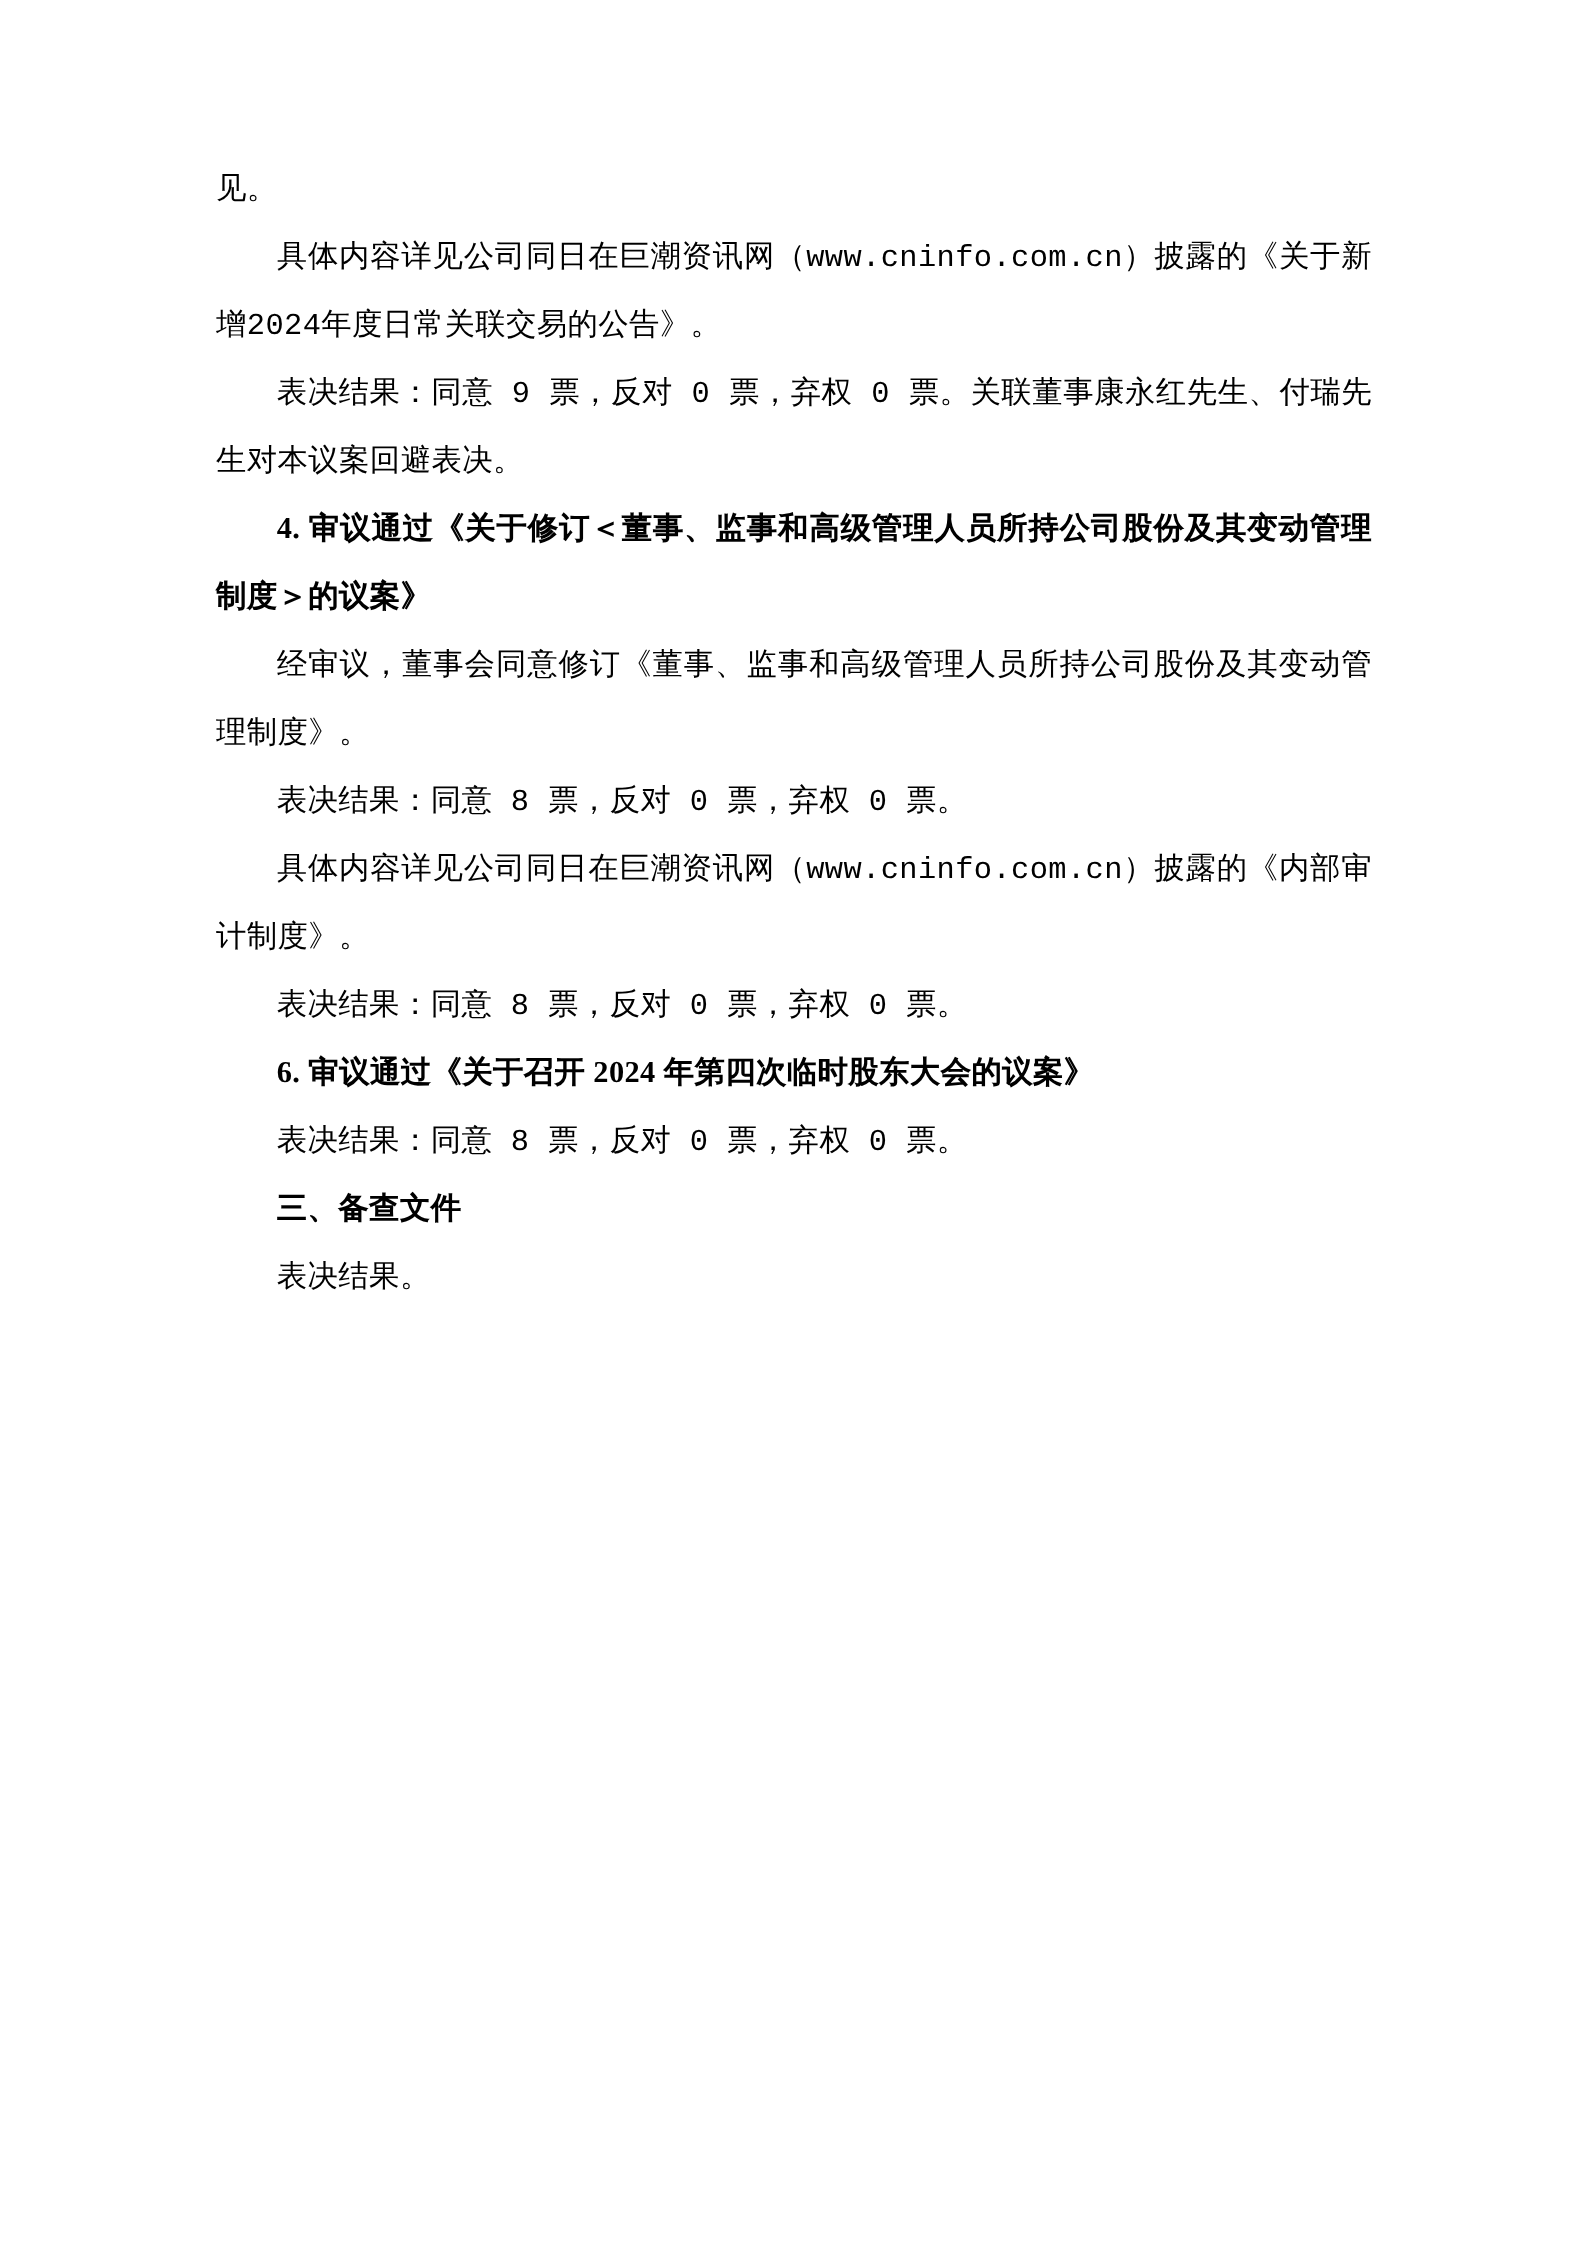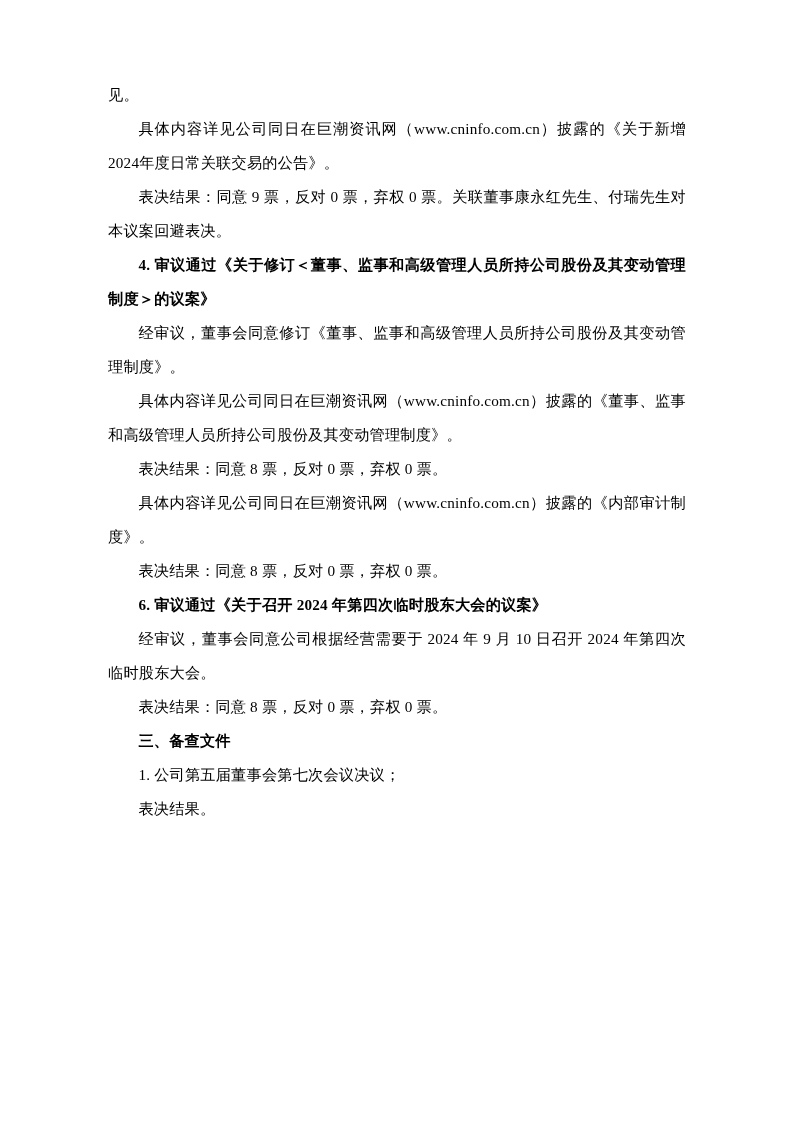--- a/index.html
+++ b/index.html
@@ -27,20 +27,21 @@
     font-size: 15.2px;
     line-height: 34px;
     color: #000000;
     text-align: justify;
     text-justify: inter-ideograph;
     margin: 0;
     letter-spacing: 0.2px;
   }
   .indent {
     text-indent: 2em;
+    font-family: Liberation Mono, monospace;
   }
   .heading {
     font-family: "Liberation Serif", "DejaVu Serif", serif;
     font-size: 15.2px;
     line-height: 34px;
     font-weight: bold;
     color: #000000;
     text-align: justify;
     text-justify: inter-ideograph;
     margin: 0;
@@ -55,25 +56,22 @@
 <body>
 
 <div class="page">
   <div class="content">
 
     <p class="para first-line-noindent">见。</p>
     <p class="para indent">具体内容详见公司同日在巨潮资讯网（www.cninfo.com.cn）披露的《关于新增2024年度日常关联交易的公告》。</p>
     <p class="para indent">表决结果：同意 9 票，反对 0 票，弃权 0 票。关联董事康永红先生、付瑞先生对本议案回避表决。</p>
     <p class="heading">4. 审议通过《关于修订＜董事、监事和高级管理人员所持公司股份及其变动管理制度＞的议案》</p>
     <p class="para indent">经审议，董事会同意修订《董事、监事和高级管理人员所持公司股份及其变动管理制度》。</p>
-    <p class="para indent">具体内容详见公司同日在巨潮资讯网（www.cninfo.com.cn）披露的《董事、监事和高级管理人员所持公司股份及其变动管理制度》。</p>
     <p class="para indent">表决结果：同意 8 票，反对 0 票，弃权 0 票。</p>
     <p class="para indent">具体内容详见公司同日在巨潮资讯网（www.cninfo.com.cn）披露的《内部审计制度》。</p>
     <p class="para indent">表决结果：同意 8 票，反对 0 票，弃权 0 票。</p>
     <p class="heading">6. 审议通过《关于召开 2024 年第四次临时股东大会的议案》</p>
-    <p class="para indent">经审议，董事会同意公司根据经营需要于 2024 年 9 月 10 日召开 2024 年第四次临时股东大会。</p>
     <p class="para indent">表决结果：同意 8 票，反对 0 票，弃权 0 票。</p>
     <p class="heading">三、备查文件</p>
-    <p class="para indent">1. 公司第五届董事会第七次会议决议；</p>
     <p class="para indent">表决结果。</p>
 
   </div>
 </div>
 
 </body></html>

